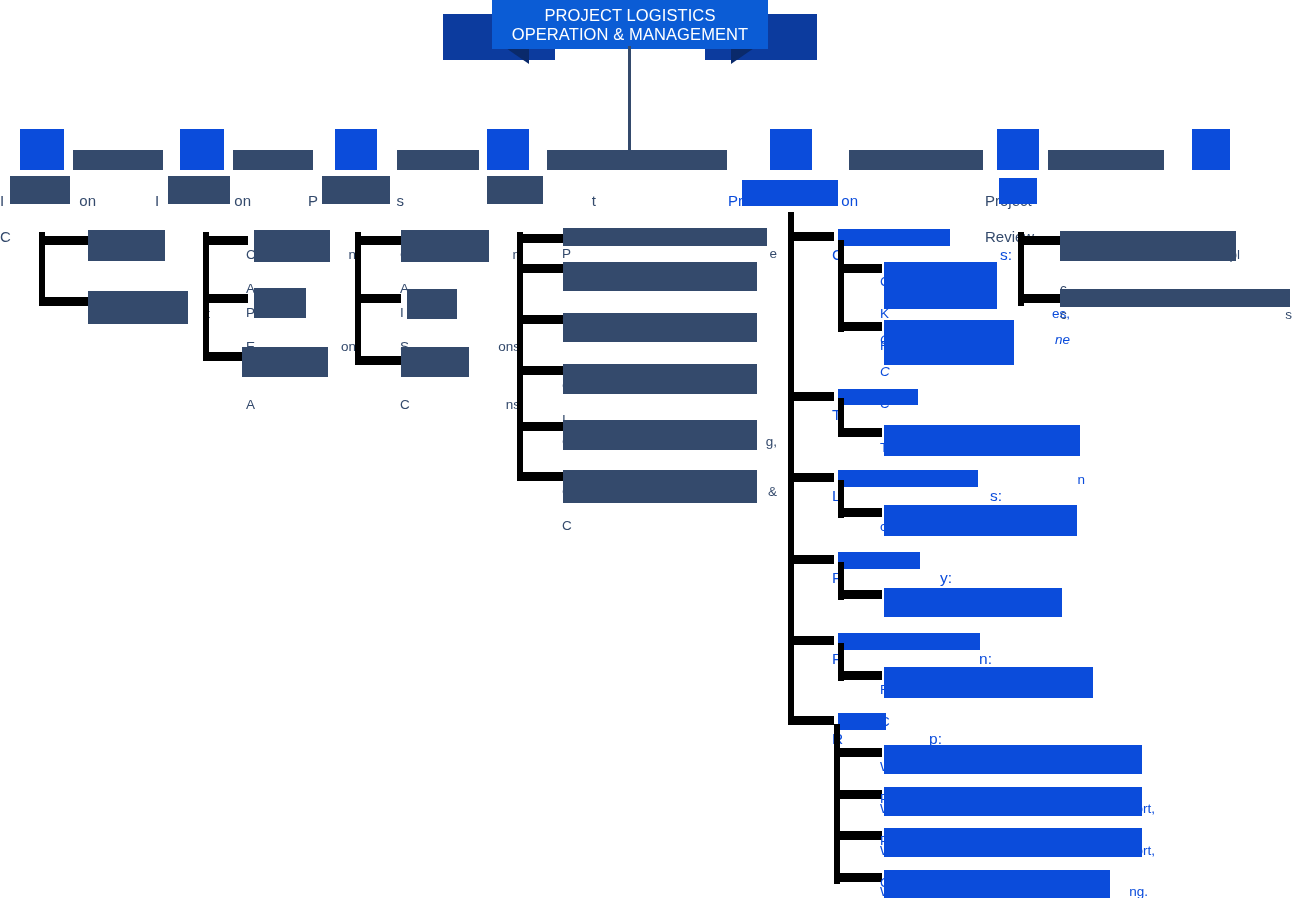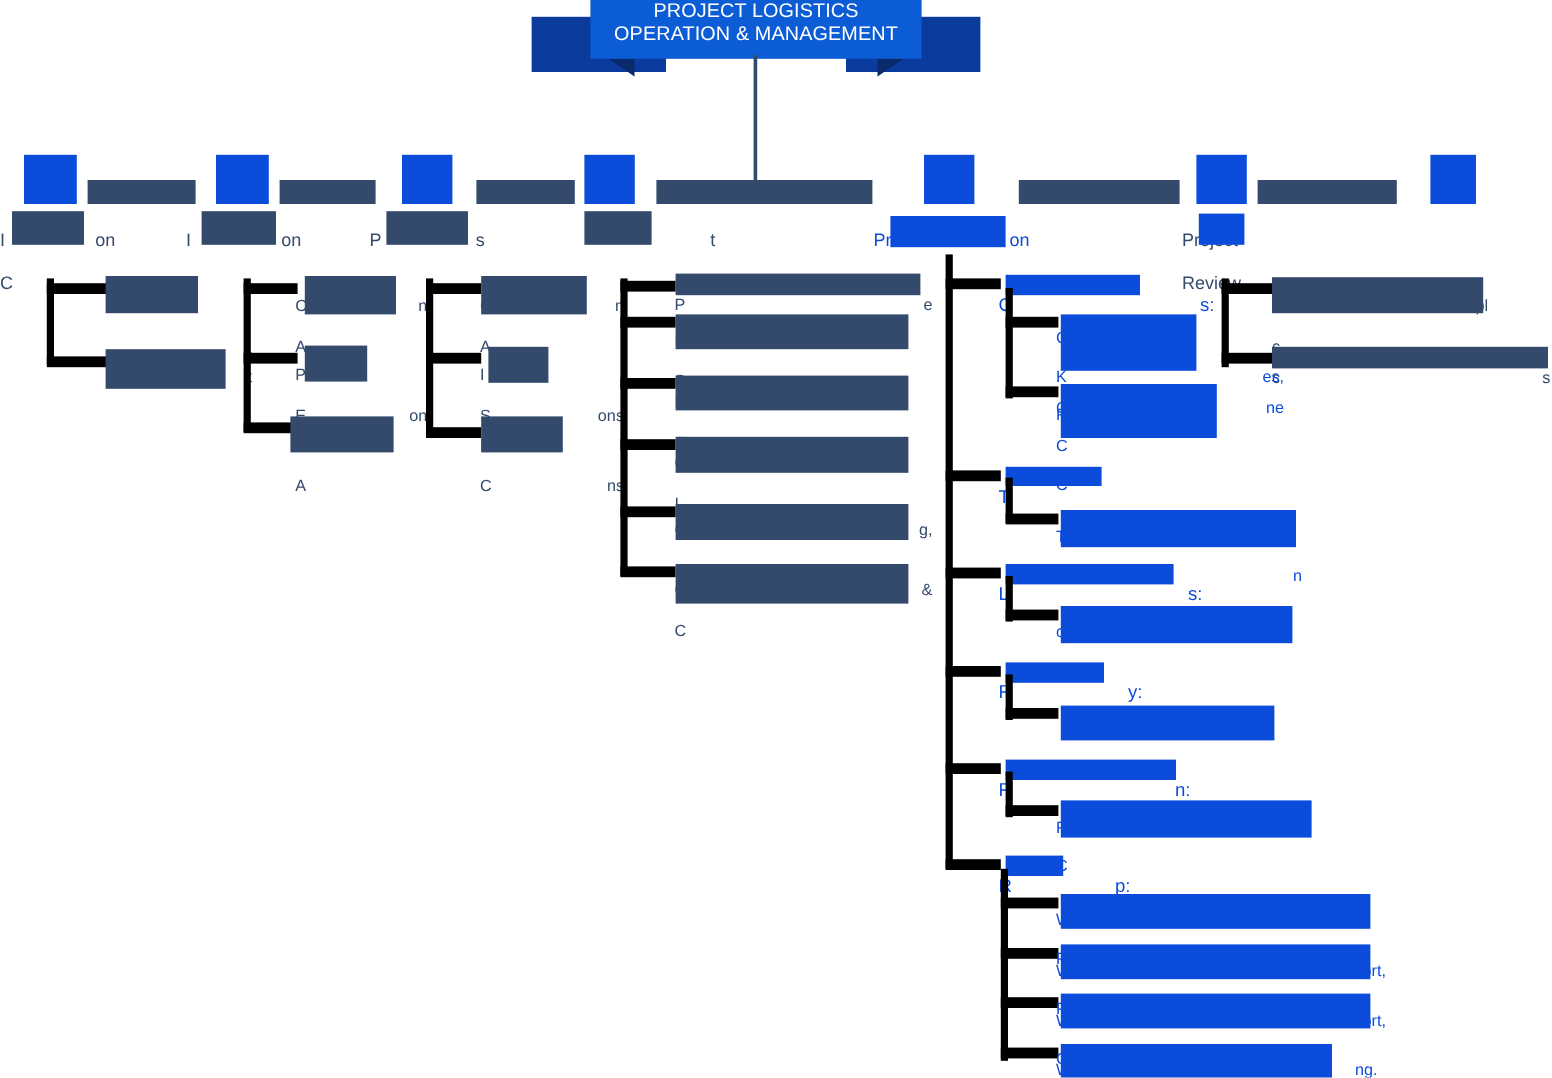--- a/index.html
+++ b/index.html
@@ -14,21 +14,21 @@
   .banner-wrap{position:absolute;left:443px;top:0px;width:374px;height:70px;}
   .banner-tail{position:absolute;top:14px;width:112px;height:46px;background:#0C3B9E;}
   .banner-tail.left{left:0px;}
   .banner-tail.right{left:262px;}
   .banner-notch{position:absolute;top:46px;width:26px;height:18px;background:#0A2A6B;}
   .banner-notch.left{left:60px;clip-path:polygon(0 0,100% 0,100% 100%);}
   .banner-notch.right{left:288px;clip-path:polygon(0 0,100% 0,0 100%);}
   .banner-main{
     position:absolute;left:49px;top:0px;width:276px;height:49px;background:#0B5CD5;
     color:#ffffff;font-size:16.5px;line-height:19px;text-align:center;
-    display:flex;flex-direction:column;align-items:center;justify-content:flex-start;
+    display:flex;flex-direction:column;align-items:center;justify-content:center;
     letter-spacing:.1px;
   }
   .banner-main span{display:block;white-space:nowrap;}
 
   
   .vline{position:absolute;background:#344A6C;width:3px;}
 
   
   .tv{position:absolute;background:#000000;width:6px;}
   .th{position:absolute;background:#000000;height:9px;}
@@ -230,21 +230,21 @@
   <div class="th" style="left:838px;top:264px;width:44px;"></div>
   <div class="th" style="left:838px;top:322px;width:44px;"></div>
 
   <div class="lbl blue small" style="left:880px;top:258px;width:190px;">
     <span>C</span><br>
     <span>K</span><span style="float:right">es,</span><br>
     <span>F</span>
   </div>
   <div class="rbb" style="left:884px;top:262px;width:113px;height:47px;"></div>
 
-  <div class="lbl blue small" style="left:880px;top:316px;width:190px;">
+  <div class="lbl blue small" style="left:880px;top:316px;width:190px;font-style:italic;">
     <span>C</span><span style="float:right">ne</span><br>
     <span>C</span><br>
     <span>C</span>
   </div>
   <div class="rbb" style="left:884px;top:320px;width:130px;height:45px;"></div>
 
   <div class="th" style="left:788px;top:392px;width:46px;"></div>
   <div class="lbl blue head" style="left:832px;top:388px;width:120px;">
     <span>T</span>
   </div>

